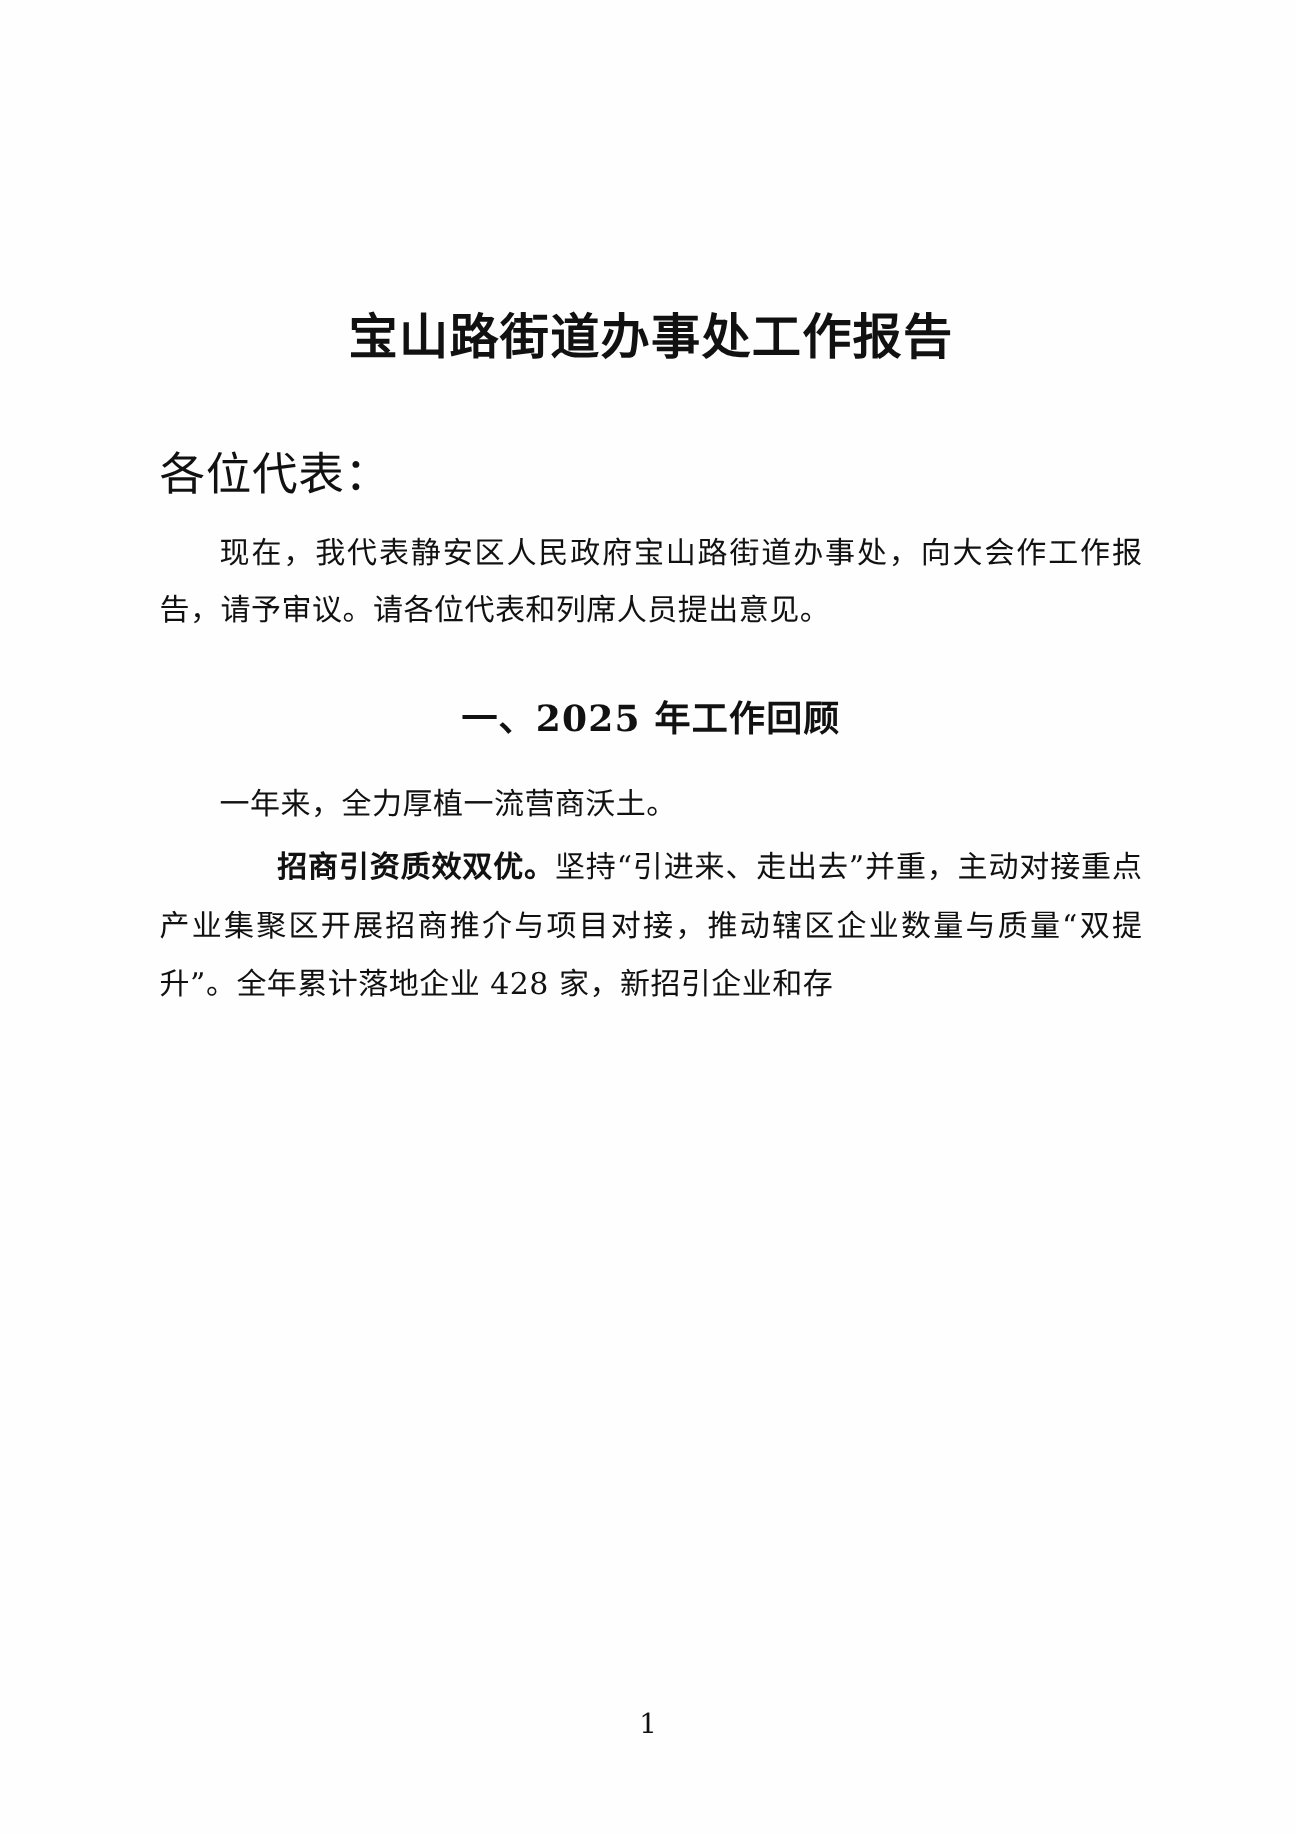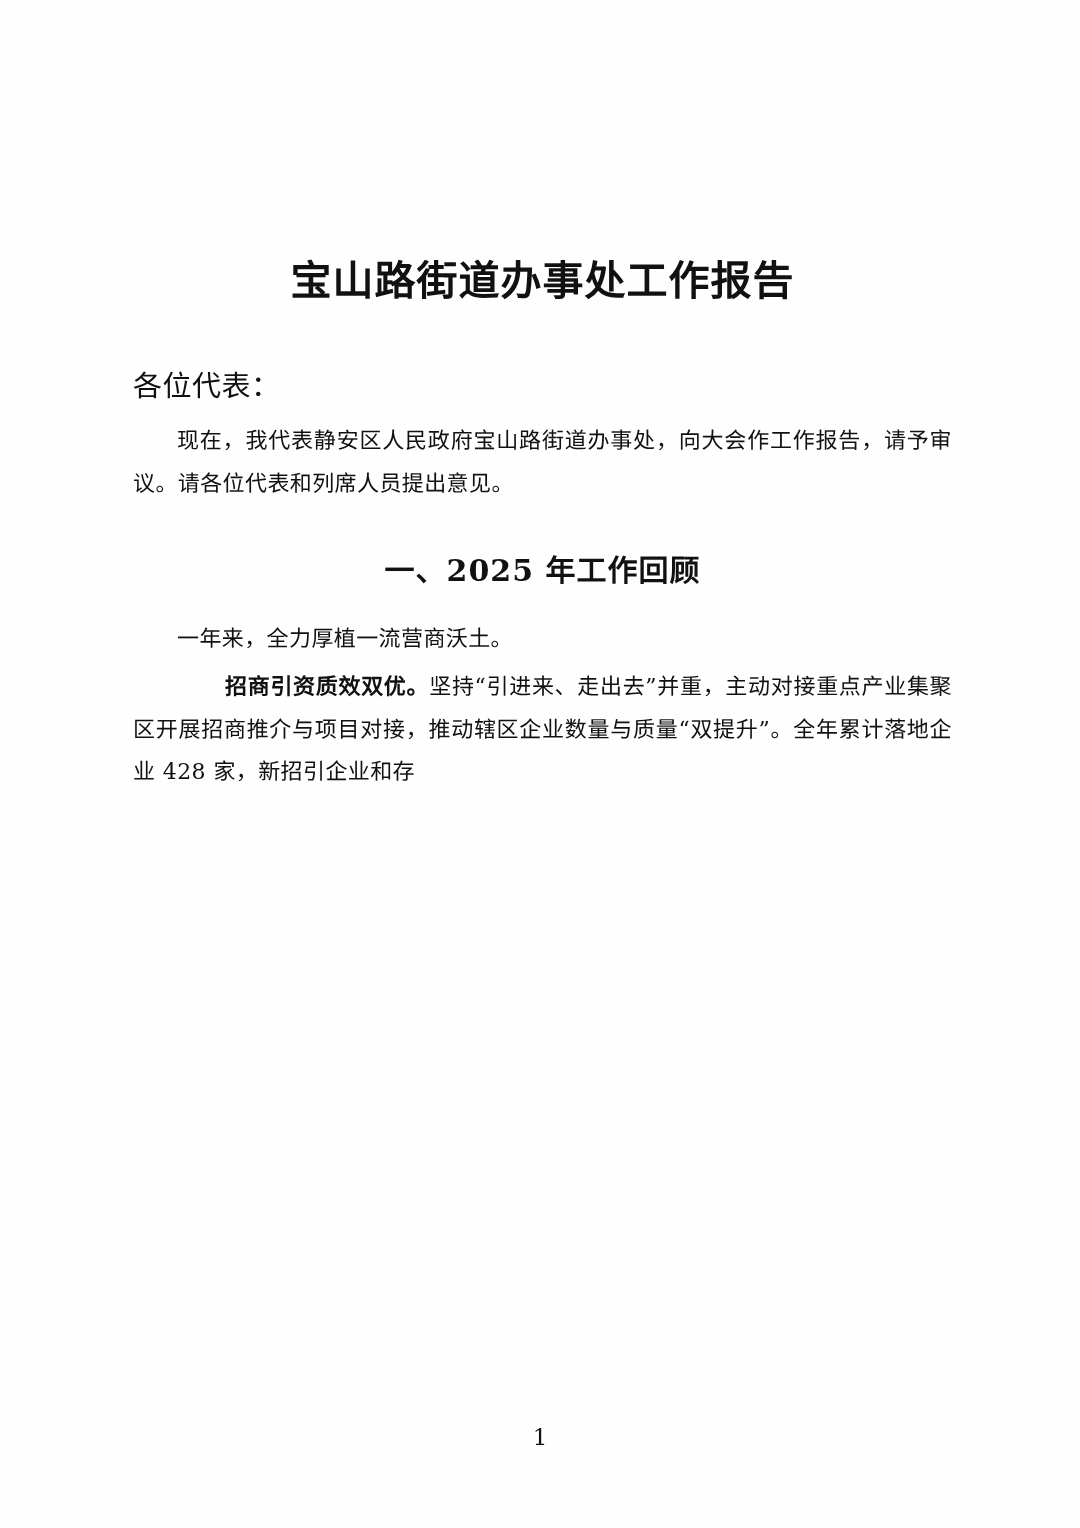--- a/index.html
+++ b/index.html
@@ -28,27 +28,27 @@
   .doc-title {
     font-size: 41px;
     font-weight: bold;
     text-align: center;
     letter-spacing: 1px;
     line-height: 1.3;
     margin: 0 0 52px 0;
     font-family: "DejaVu Serif", "Liberation Serif", serif;
   }
   .salutation {
-    font-size: 29px;
+    font-size: 38px;
     line-height: 1.85;
     margin: 0 0 6px 0;
     letter-spacing: 0.5px;
   }
   .para {
-    font-size: 22px;
+    font-size: 25px;
     line-height: 1.95;
     margin: 0 0 4px 0;
     text-indent: 2em;
     text-align: justify;
     text-justify: inter-ideograph;
     letter-spacing: 0.4px;
   }
   .section-heading {
     font-size: 30px;
     font-weight: bold;

